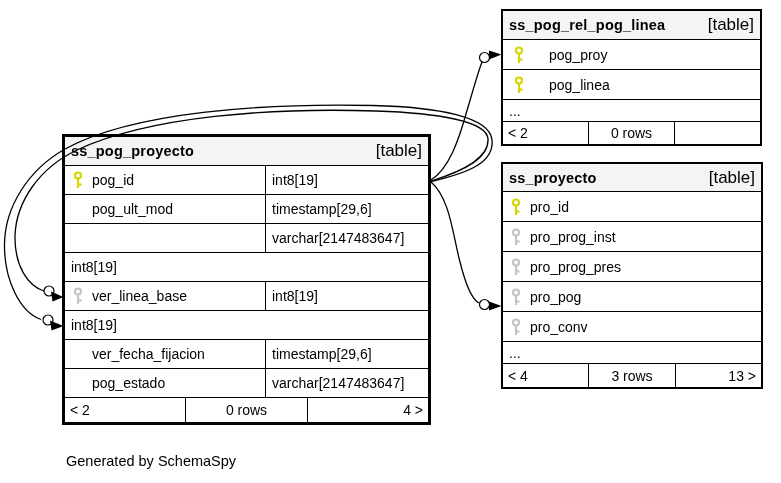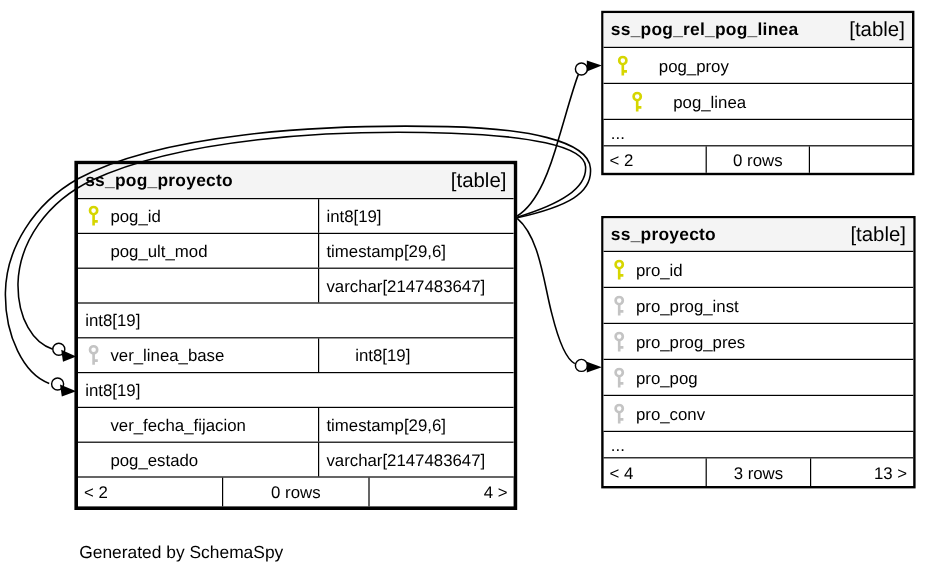--- a/index.html
+++ b/index.html
@@ -48,21 +48,21 @@
     <div class="trow" style="height:30px;">
       <div class="namecell" style="padding-left:10px;">
         <svg class="keyslot" viewBox="0 0 12 18">
           <circle cx="6" cy="4.5" r="3" fill="none" stroke="#d6d600" stroke-width="2.2"></circle>
           <line x1="6" y1="7.5" x2="6" y2="17" stroke="#d6d600" stroke-width="2.2"></line>
           <line x1="6" y1="13.5" x2="9.5" y2="13.5" stroke="#d6d600" stroke-width="2.2"></line>
         </svg>
         <span style="margin-left:16px;">pog_proy</span>
       </div>
     </div>
-    <div class="trow" style="height:30px;padding-left:12px;">
+    <div class="trow" style="height:30px;">
       <div class="namecell" style="padding-left:10px;">
         <svg class="keyslot" viewBox="0 0 12 18">
           <circle cx="6" cy="4.5" r="3" fill="none" stroke="#d6d600" stroke-width="2.2"></circle>
           <line x1="6" y1="7.5" x2="6" y2="17" stroke="#d6d600" stroke-width="2.2"></line>
           <line x1="6" y1="13.5" x2="9.5" y2="13.5" stroke="#d6d600" stroke-width="2.2"></line>
         </svg>
         <span style="margin-left:16px;">pog_linea</span>
       </div>
     </div>
     <div class="ellip" style="height:22px;">...</div>
@@ -103,21 +103,21 @@
       <div class="namecell">
         <span class="keyslot"></span>
       </div>
       <div class="typecell">varchar[2147483647]</div>
     </div>
 
     <div class="trow" style="height:29px;">
       <div class="typecell">int8[19]</div>
     </div>
 
-    <div class="trow" style="height:29px;gap:24px;">
+    <div class="trow" style="height:29px;">
       <div class="namecell">
         <svg class="keyslot" viewBox="0 0 12 18">
           <circle cx="6" cy="4.5" r="3" fill="none" stroke="#c4c4c4" stroke-width="2.2"></circle>
           <line x1="6" y1="7.5" x2="6" y2="17" stroke="#c4c4c4" stroke-width="2.2"></line>
           <line x1="6" y1="13.5" x2="9.5" y2="13.5" stroke="#c4c4c4" stroke-width="2.2"></line>
         </svg>
         <span>ver_linea_base</span>
       </div>
       <div class="typecell">int8[19]</div>
     </div>
@@ -142,21 +142,21 @@
       <div class="typecell">varchar[2147483647]</div>
     </div>
 
     <div class="tfoot" style="height:25px;">
       <span class="fcell">&lt; 2</span>
       <span class="fcell c">0 rows</span>
       <span class="fcell r">4 &gt;</span>
     </div>
   </div>
 
-  <div class="tbl" style="left:501px;top:180px;width:262px;">
+  <div class="tbl" style="left:501px;top:162px;width:262px;">
     <div class="thead" style="height:27px;">
       <span class="tname">ss_proyecto</span>
       <span class="ttag">[table]</span>
     </div>
     <div class="trow" style="height:30px;">
       <div class="namecell">
         <svg class="keyslot" viewBox="0 0 12 18">
           <circle cx="6" cy="4.5" r="3" fill="none" stroke="#d6d600" stroke-width="2.2"></circle>
           <line x1="6" y1="7.5" x2="6" y2="17" stroke="#d6d600" stroke-width="2.2"></line>
           <line x1="6" y1="13.5" x2="9.5" y2="13.5" stroke="#d6d600" stroke-width="2.2"></line>

